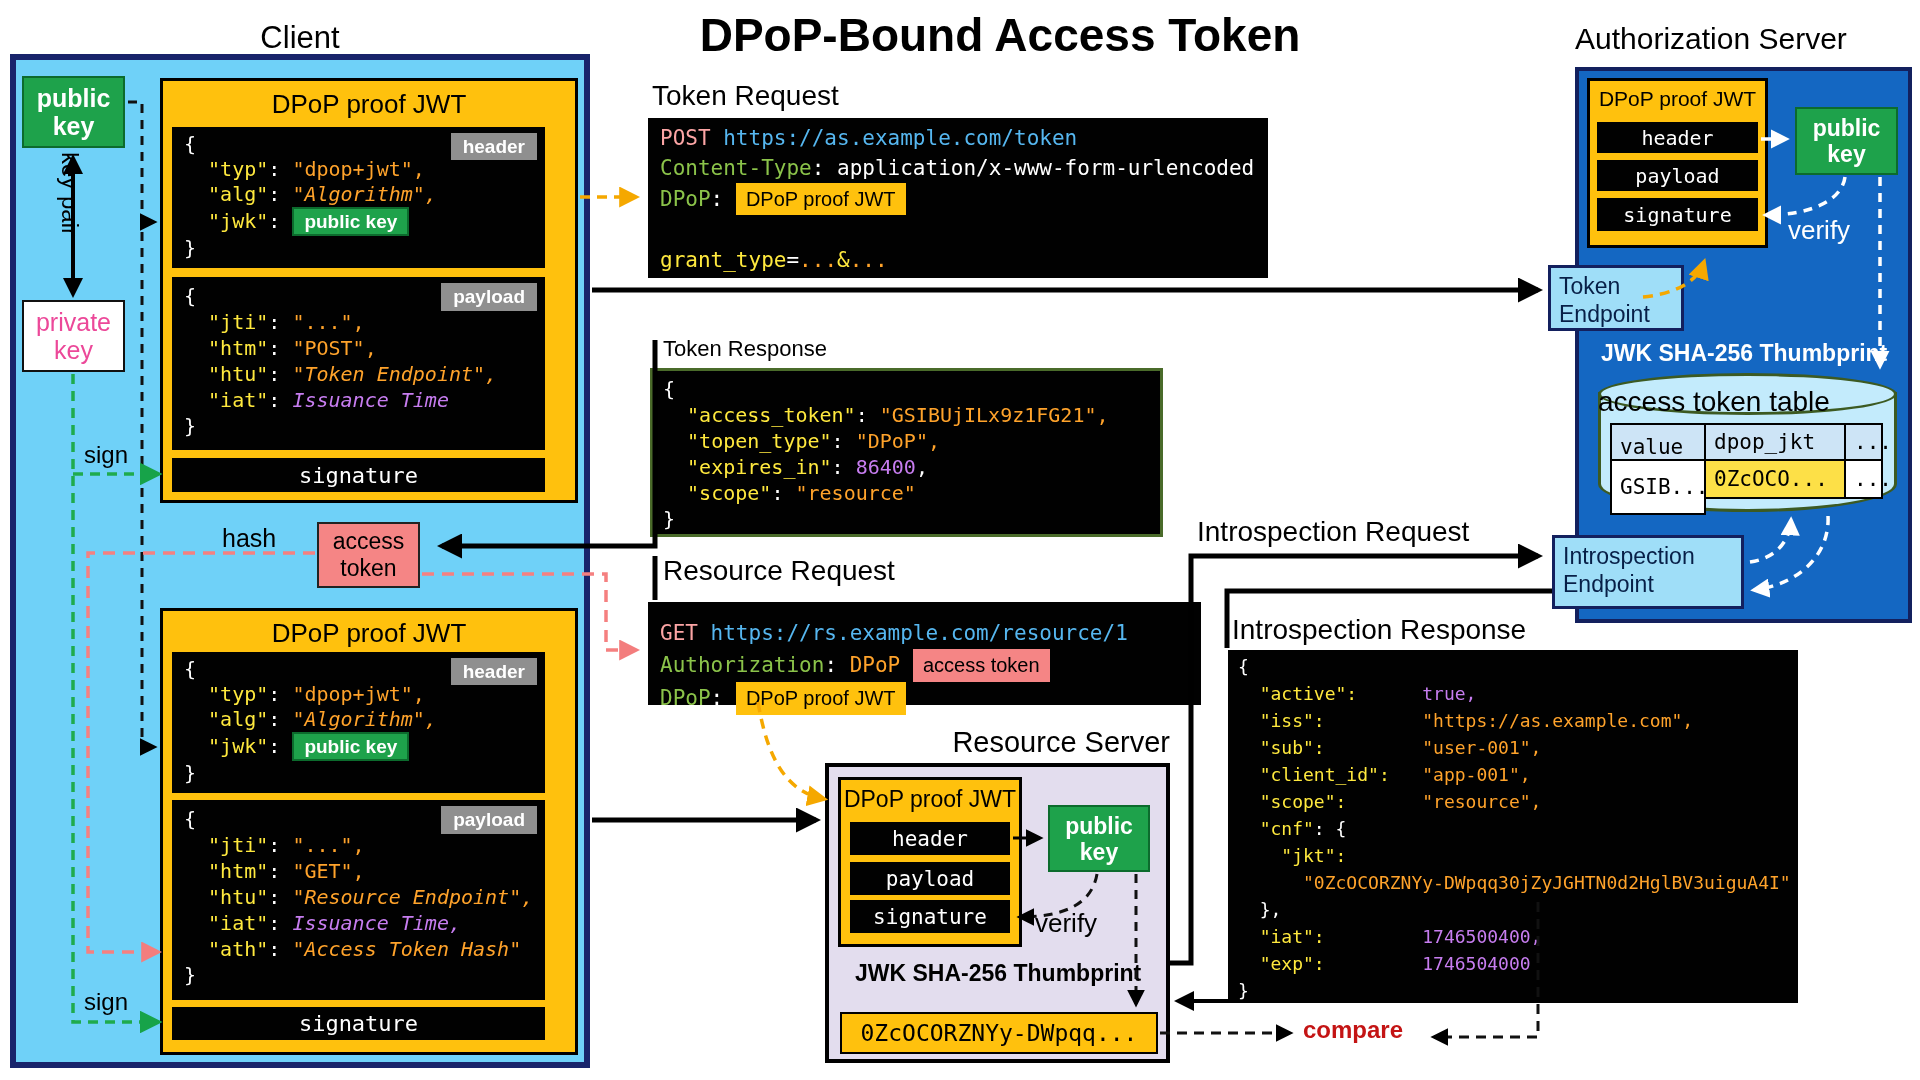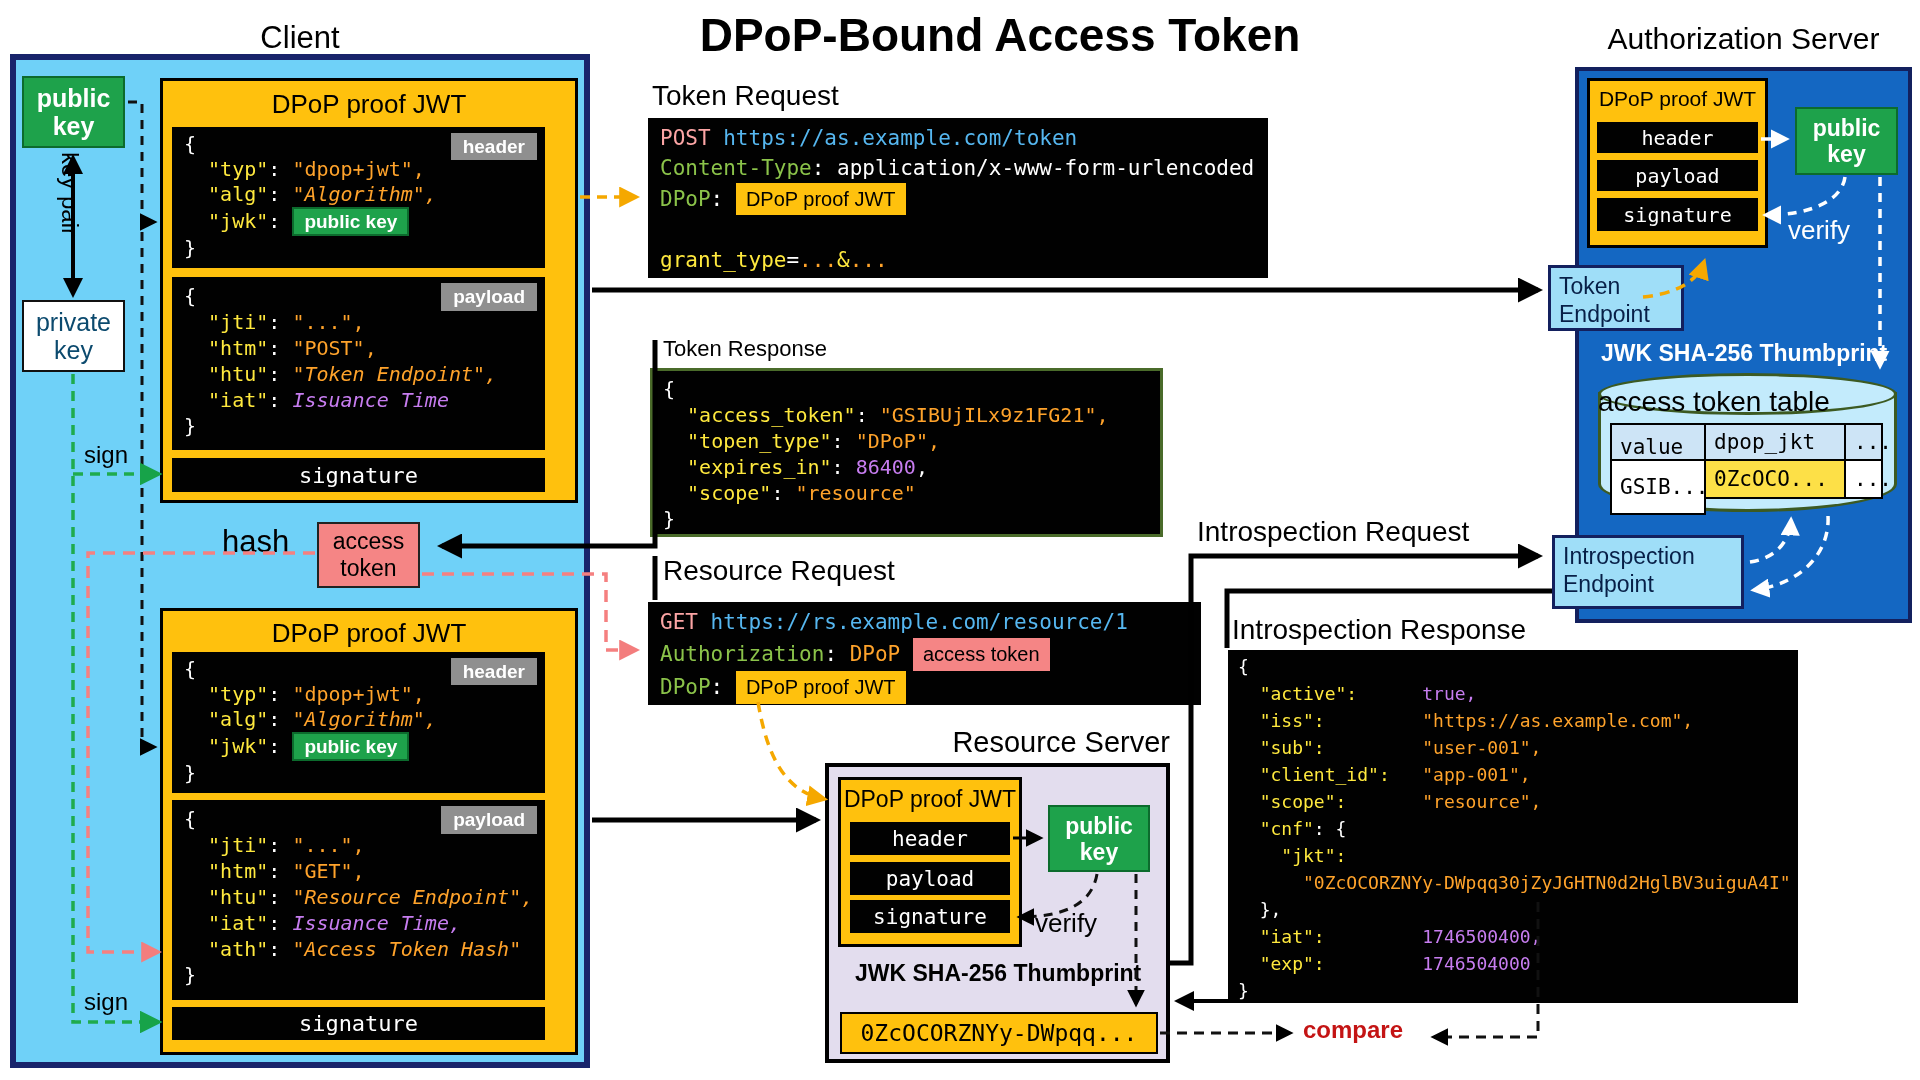--- a/index.html
+++ b/index.html
@@ -24,21 +24,21 @@
   .badge-pk{display:inline-block;background:#1ea24b;color:#fff;font-weight:bold;
             border:2px solid #0c6b2d;font-family:"Liberation Sans",sans-serif;
             font-size:19px;padding:0 10px;vertical-align:baseline}
   .ctr{display:flex;align-items:center;justify-content:center;text-align:center}
   .jwtbox{position:absolute;background:#ffc10d;border:3px solid #000;box-sizing:border-box}
   .jwt-title{position:absolute;left:0;width:100%;text-align:center;color:#000}
   .sigbar{position:absolute;background:#010101;color:#fff;
           font-family:"DejaVu Sans Mono",monospace;display:flex;align-items:center;justify-content:center}
   .keybox-green{position:absolute;background:#1ea24b;border:2px solid #0c6b2d;color:#fff;
                 font-weight:bold;box-sizing:border-box;display:flex;align-items:center;justify-content:center;text-align:center}
-  .keybox-white{position:absolute;background:#fff;border:2px solid #111;color:#0c4a6e;
+  .keybox-white{position:absolute;background:#fff;border:2px solid #111;color:#ec4899;
                 box-sizing:border-box;display:flex;align-items:center;justify-content:center;text-align:center}
   .ep-box{position:absolute;background:#9fdef8;border:3px solid #13205e;color:#071f47;
           box-sizing:border-box;padding:4px 8px;line-height:28px;font-size:23px}
   .cell{position:absolute;border:2px solid #000;box-sizing:border-box;
         font-family:"DejaVu Sans Mono",monospace;font-size:21px;display:flex;align-items:center;padding-left:8px;color:#000}
   svg#arrows{position:absolute;left:0;top:0;z-index:30;pointer-events:none}
 </style>
 </head>
 <body>
 
@@ -48,21 +48,21 @@
 
   <div class="lbl" style="left:180px;top:20px;width:240px;text-align:center;font-size:31px">Client</div>
   <div class="box" style="left:10px;top:54px;width:580px;height:1014px;background:#6fd1f8;border:6px solid #18246b"></div>
 
   <div class="keybox-green" style="left:22px;top:76px;width:103px;height:72px;font-size:25px;line-height:28px">public key</div>
   <div class="lbl" style="left:84px;top:152px;width:150px;font-size:24px;transform:rotate(90deg);transform-origin:left top">key pair</div>
   <div class="keybox-white" style="left:22px;top:300px;width:103px;height:72px;font-size:25px;line-height:28px">private key</div>
 
   <div class="lbl" style="left:84px;top:441px;font-size:24px">sign</div>
   <div class="lbl" style="left:84px;top:988px;font-size:24px">sign</div>
-  <div class="lbl" style="left:222px;top:524px;font-size:31px">hash</div>
+  <div class="lbl" style="left:222px;top:524px;font-size:25px">hash</div>
   <div class="box ctr" style="left:317px;top:522px;width:103px;height:66px;background:#f58585;border:2px solid #222;font-size:23px;line-height:27px">access token</div>
 
   <div class="jwtbox" style="left:160px;top:78px;width:418px;height:425px">
     <div class="jwt-title" style="top:8px;font-size:26px">DPoP proof JWT</div>
   </div>
   <div class="codeblk" style="left:172px;top:127px;width:373px;height:141px;padding:5px 12px;font-size:20px;line-height:25px">
     <div class="tag" style="right:8px;top:6px">header</div>
     <div class="cl"><span class="w">{</span></div>
     <div class="cl"><span class="y">  "typ"</span><span class="w">: </span><span class="o">"dpop+jwt",</span></div>
     <div class="cl"><span class="y">  "alg"</span><span class="w">: </span><span class="oi">"Algorithm",</span></div>
@@ -116,21 +116,21 @@
   <div class="codeblk" style="left:650px;top:368px;width:513px;height:169px;border:3px solid #4a6b2a;padding:5px 10px;font-size:20px;line-height:26px">
     <div class="cl"><span class="w">{</span></div>
     <div class="cl"><span class="y">  "access_token"</span><span class="w">: </span><span class="o">"GSIBUjILx9z1FG21",</span></div>
     <div class="cl"><span class="y">  "topen_type"</span><span class="w">: </span><span class="o">"DPoP",</span></div>
     <div class="cl"><span class="y">  "expires_in"</span><span class="w">: </span><span class="p">86400</span><span class="w">,</span></div>
     <div class="cl"><span class="y">  "scope"</span><span class="w">: </span><span class="o">"resource"</span></div>
     <div class="cl"><span class="w">}</span></div>
   </div>
 
   <div class="lbl" style="left:663px;top:555px;font-size:28px">Resource Request</div>
-  <div class="codeblk" style="left:648px;top:602px;width:553px;height:103px;padding:5px 12px;font-size:21px;line-height:31px">
+  <div class="codeblk" style="left:648px;top:602px;width:553px;height:103px;padding:16px 12px;font-size:21px;line-height:31px">
     <div class="cl"><span class="m">GET</span><span class="b"> https://rs.example.com/resource/1</span></div>
     <div class="cl"><span class="g">Authorization</span><span class="w">: </span><span class="o">DPoP </span><span class="badge-at">access token</span></div>
     <div class="cl"><span class="g">DPoP</span><span class="w">: </span><span class="badge-jwt">DPoP proof JWT</span></div>
   </div>
 
   <div class="lbl" style="left:825px;top:726px;width:345px;text-align:right;font-size:29px">Resource Server</div>
   <div class="box" style="left:825px;top:763px;width:345px;height:300px;background:#e3ddee;border:4px solid #000"></div>
   <div class="jwtbox" style="left:838px;top:777px;width:184px;height:170px">
     <div class="jwt-title" style="top:6px;font-size:23px">DPoP proof JWT</div>
   </div>
@@ -154,21 +154,21 @@
     <div class="cl"><span class="y">  "cnf"</span><span class="w">: {</span></div>
     <div class="cl"><span class="y">    "jkt":</span></div>
     <div class="cl"><span class="o">      "0ZcOCORZNYy-DWpqq30jZyJGHTN0d2HglBV3uiguA4I"</span></div>
     <div class="cl"><span class="w">  },</span></div>
     <div class="cl"><span class="y">  "iat":</span><span class="p">         1746500400,</span></div>
     <div class="cl"><span class="y">  "exp":</span><span class="p">         1746504000</span></div>
     <div class="cl"><span class="w">}</span></div>
   </div>
   <div class="lbl" style="left:1303px;top:1016px;font-size:24px;font-weight:bold;color:#c41414">compare</div>
 
-  <div class="lbl" style="left:1575px;top:22px;width:337px;text-align:center;font-size:30px">Authorization Server</div>
+  <div class="lbl" style="left:1575px;top:22px;width:337px;font-size:30px">Authorization Server</div>
   <div class="box" style="left:1575px;top:67px;width:337px;height:556px;background:#1467c2;border:4px solid #13205e"></div>
   <div class="jwtbox" style="left:1587px;top:78px;width:181px;height:170px">
     <div class="jwt-title" style="top:6px;font-size:21px">DPoP proof JWT</div>
   </div>
   <div class="sigbar" style="left:1597px;top:122px;width:161px;height:31px;font-size:20px">header</div>
   <div class="sigbar" style="left:1597px;top:160px;width:161px;height:31px;font-size:20px">payload</div>
   <div class="sigbar" style="left:1597px;top:198px;width:161px;height:33px;font-size:20px">signature</div>
   <div class="keybox-green" style="left:1795px;top:107px;width:103px;height:68px;font-size:23px;line-height:26px">public key</div>
   <div class="lbl" style="left:1788px;top:215px;font-size:26px;color:#fff">verify</div>
   <div class="ep-box" style="left:1548px;top:265px;width:136px;height:66px">Token Endpoint</div>

